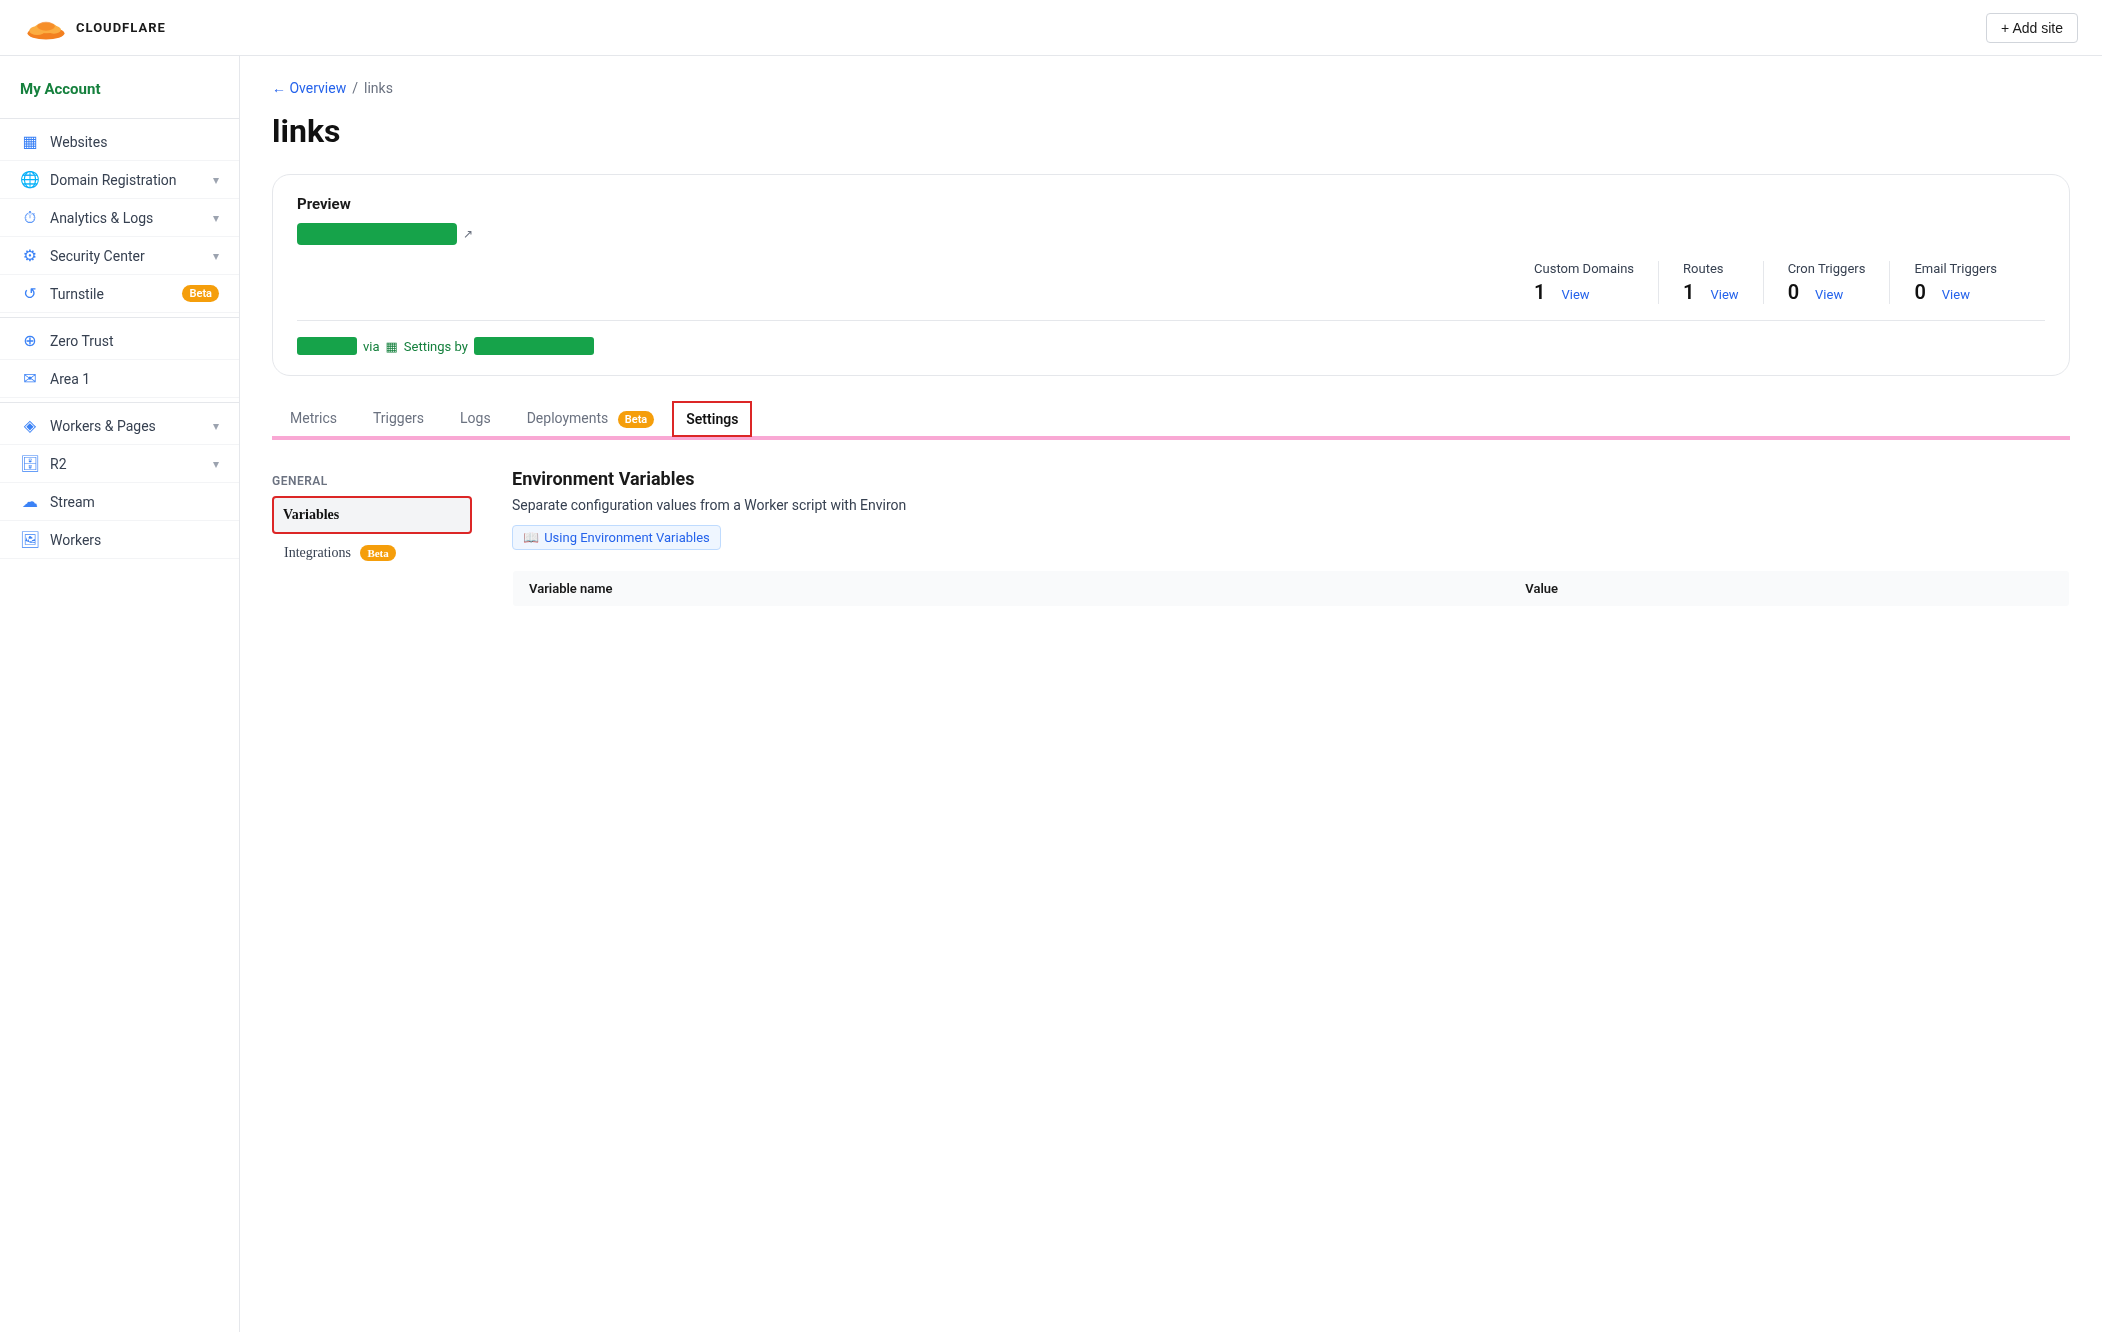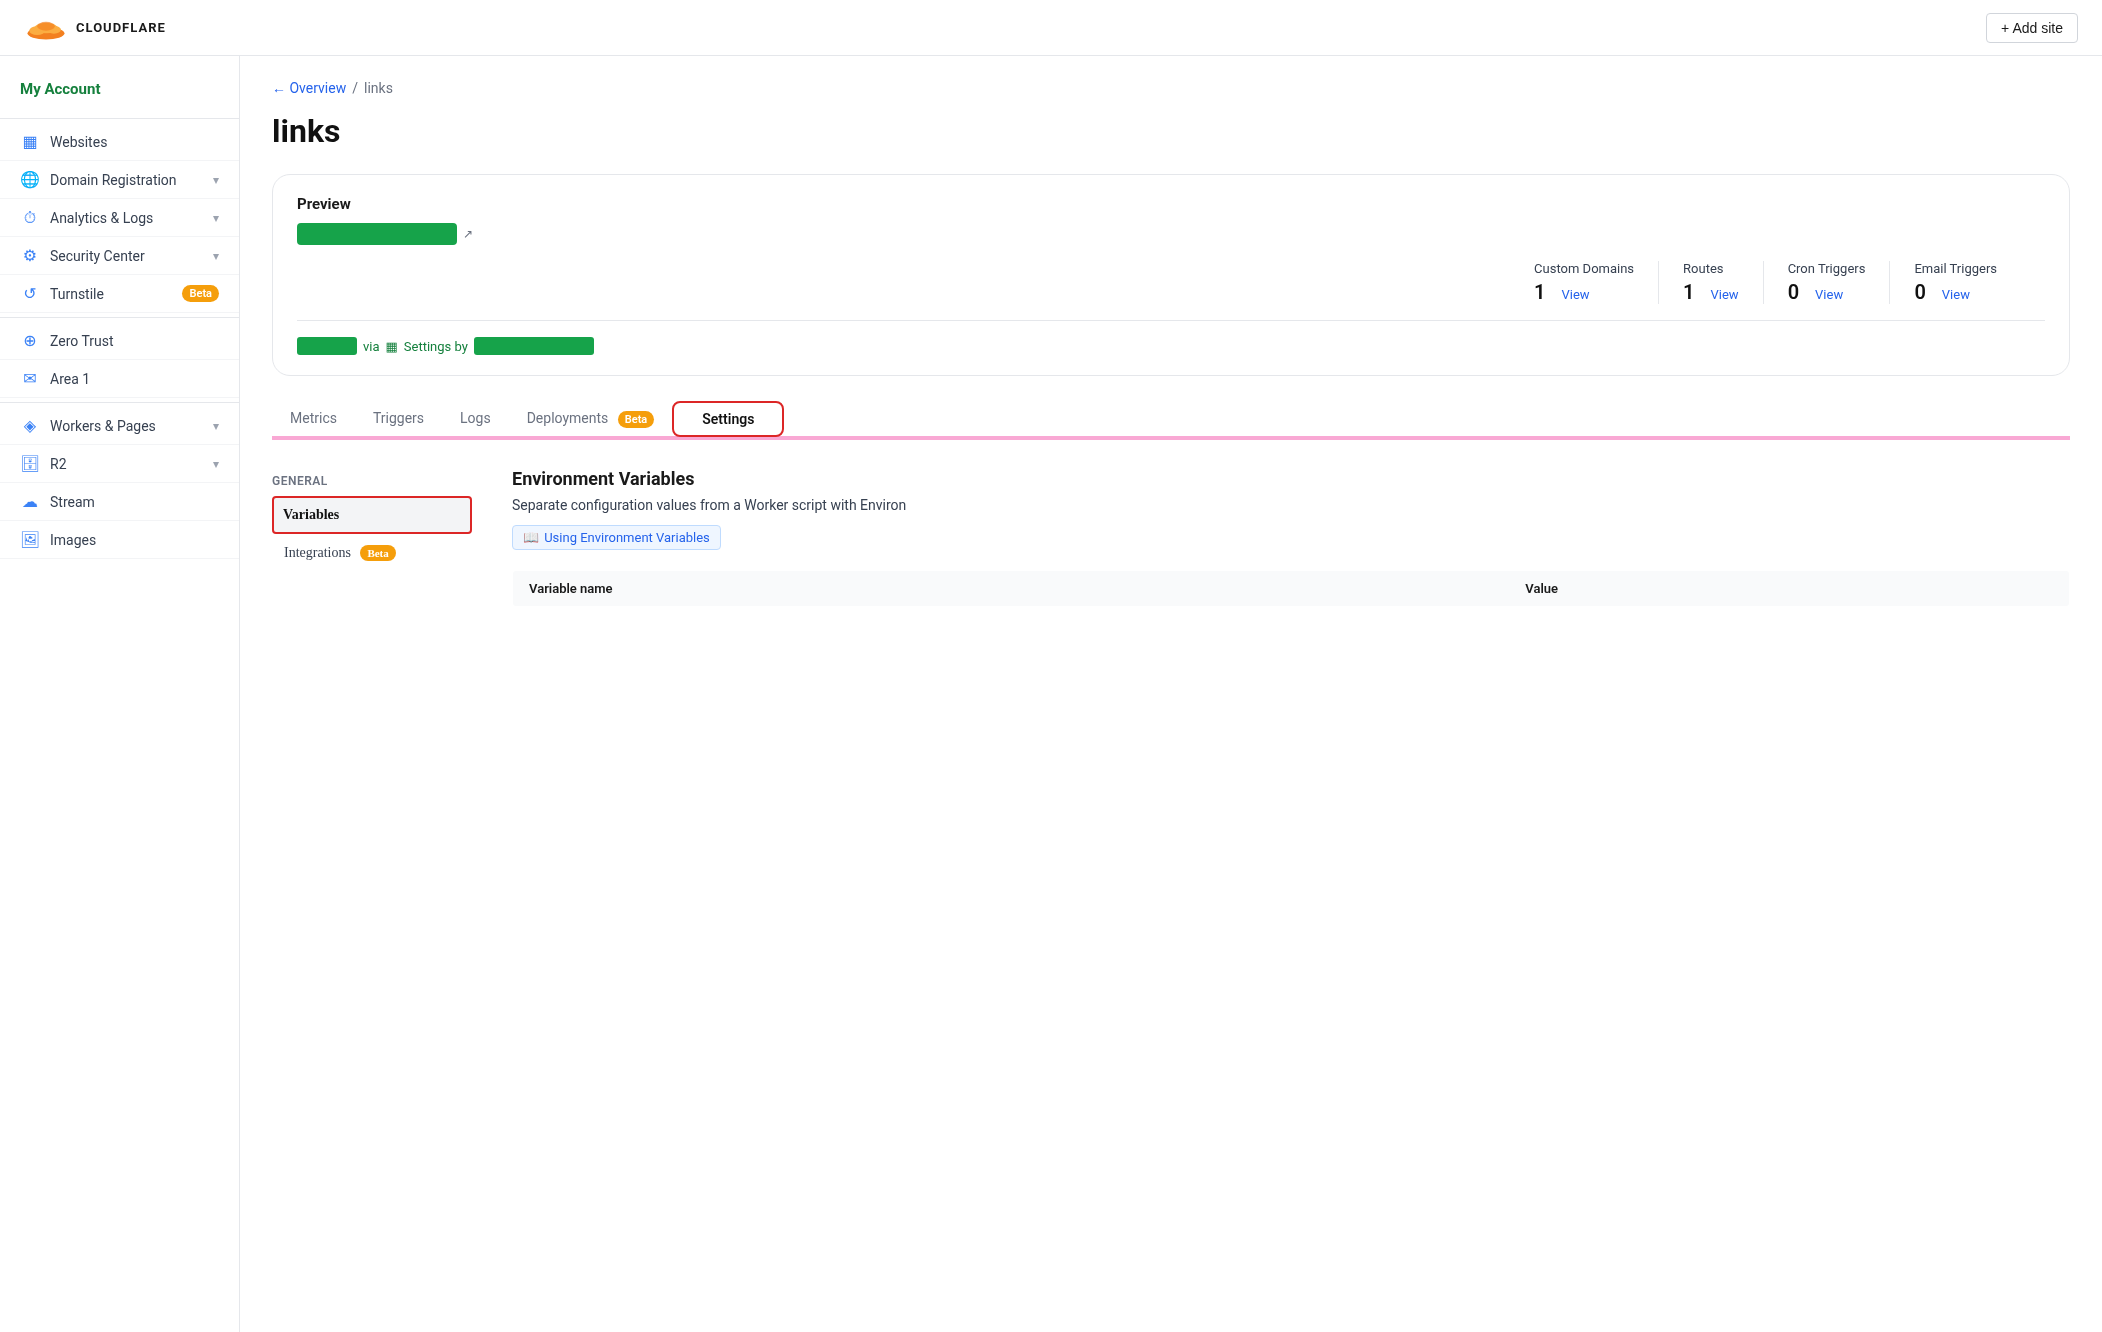--- a/index.html
+++ b/index.html
@@ -87,22 +87,22 @@
     .tabs { display: flex; align-items: center; gap: 0; border-bottom: 4px solid #f9a8d4; margin-bottom: 28px; }
     .tab {
       padding: 10px 18px; cursor: pointer; font-size: 14px; color: #6b7280;
       border-bottom: 2px solid transparent; margin-bottom: -2px;
     }
     .tab-badge {
       background: #f59e0b; color: #fff; font-size: 11px; font-weight: 600;
       padding: 2px 7px; border-radius: 10px; margin-left: 6px;
     }
     .tab.active-outlined {
-      border: 2px solid #dc2626; border-radius: 8px; color: #111; font-weight: 600;
-      border-bottom: 2px solid #dc2626; margin-bottom: -2px; padding: 8px 28px;
+      border: 2px solid #dc2626; border-radius: 0; color: #111; font-weight: 600;
+      border-bottom: 2px solid #dc2626; margin-bottom: -2px; padding: 8px 12px;
     }
 
     
     .settings-layout { display: flex; gap: 0; }
 
     
     .settings-nav { width: 200px; min-width: 200px; }
     .settings-nav-section { font-size: 12px; color: #6b7280; font-weight: 600; padding: 6px 0 8px; text-transform: uppercase; letter-spacing: 0.5px; }
     .settings-nav-item {
       padding: 9px 12px; cursor: pointer; border-radius: 4px; font-size: 14px;
@@ -211,21 +211,21 @@
       <span class="chevron">▾</span>
     </div>
 
     <div class="sidebar-item">
       <span class="item-icon">☁</span>
       <span class="item-label">Stream</span>
     </div>
 
     <div class="sidebar-item">
       <span class="item-icon">🖼</span>
-      <span class="item-label">Images</span>
+      <span class="item-label">Workers</span>
     </div>
   </nav>
 
   <main class="main">
 
     <div class="breadcrumb">
       <a href="#">← Overview</a>
       <span>/</span>
       <span>links</span>
     </div>

